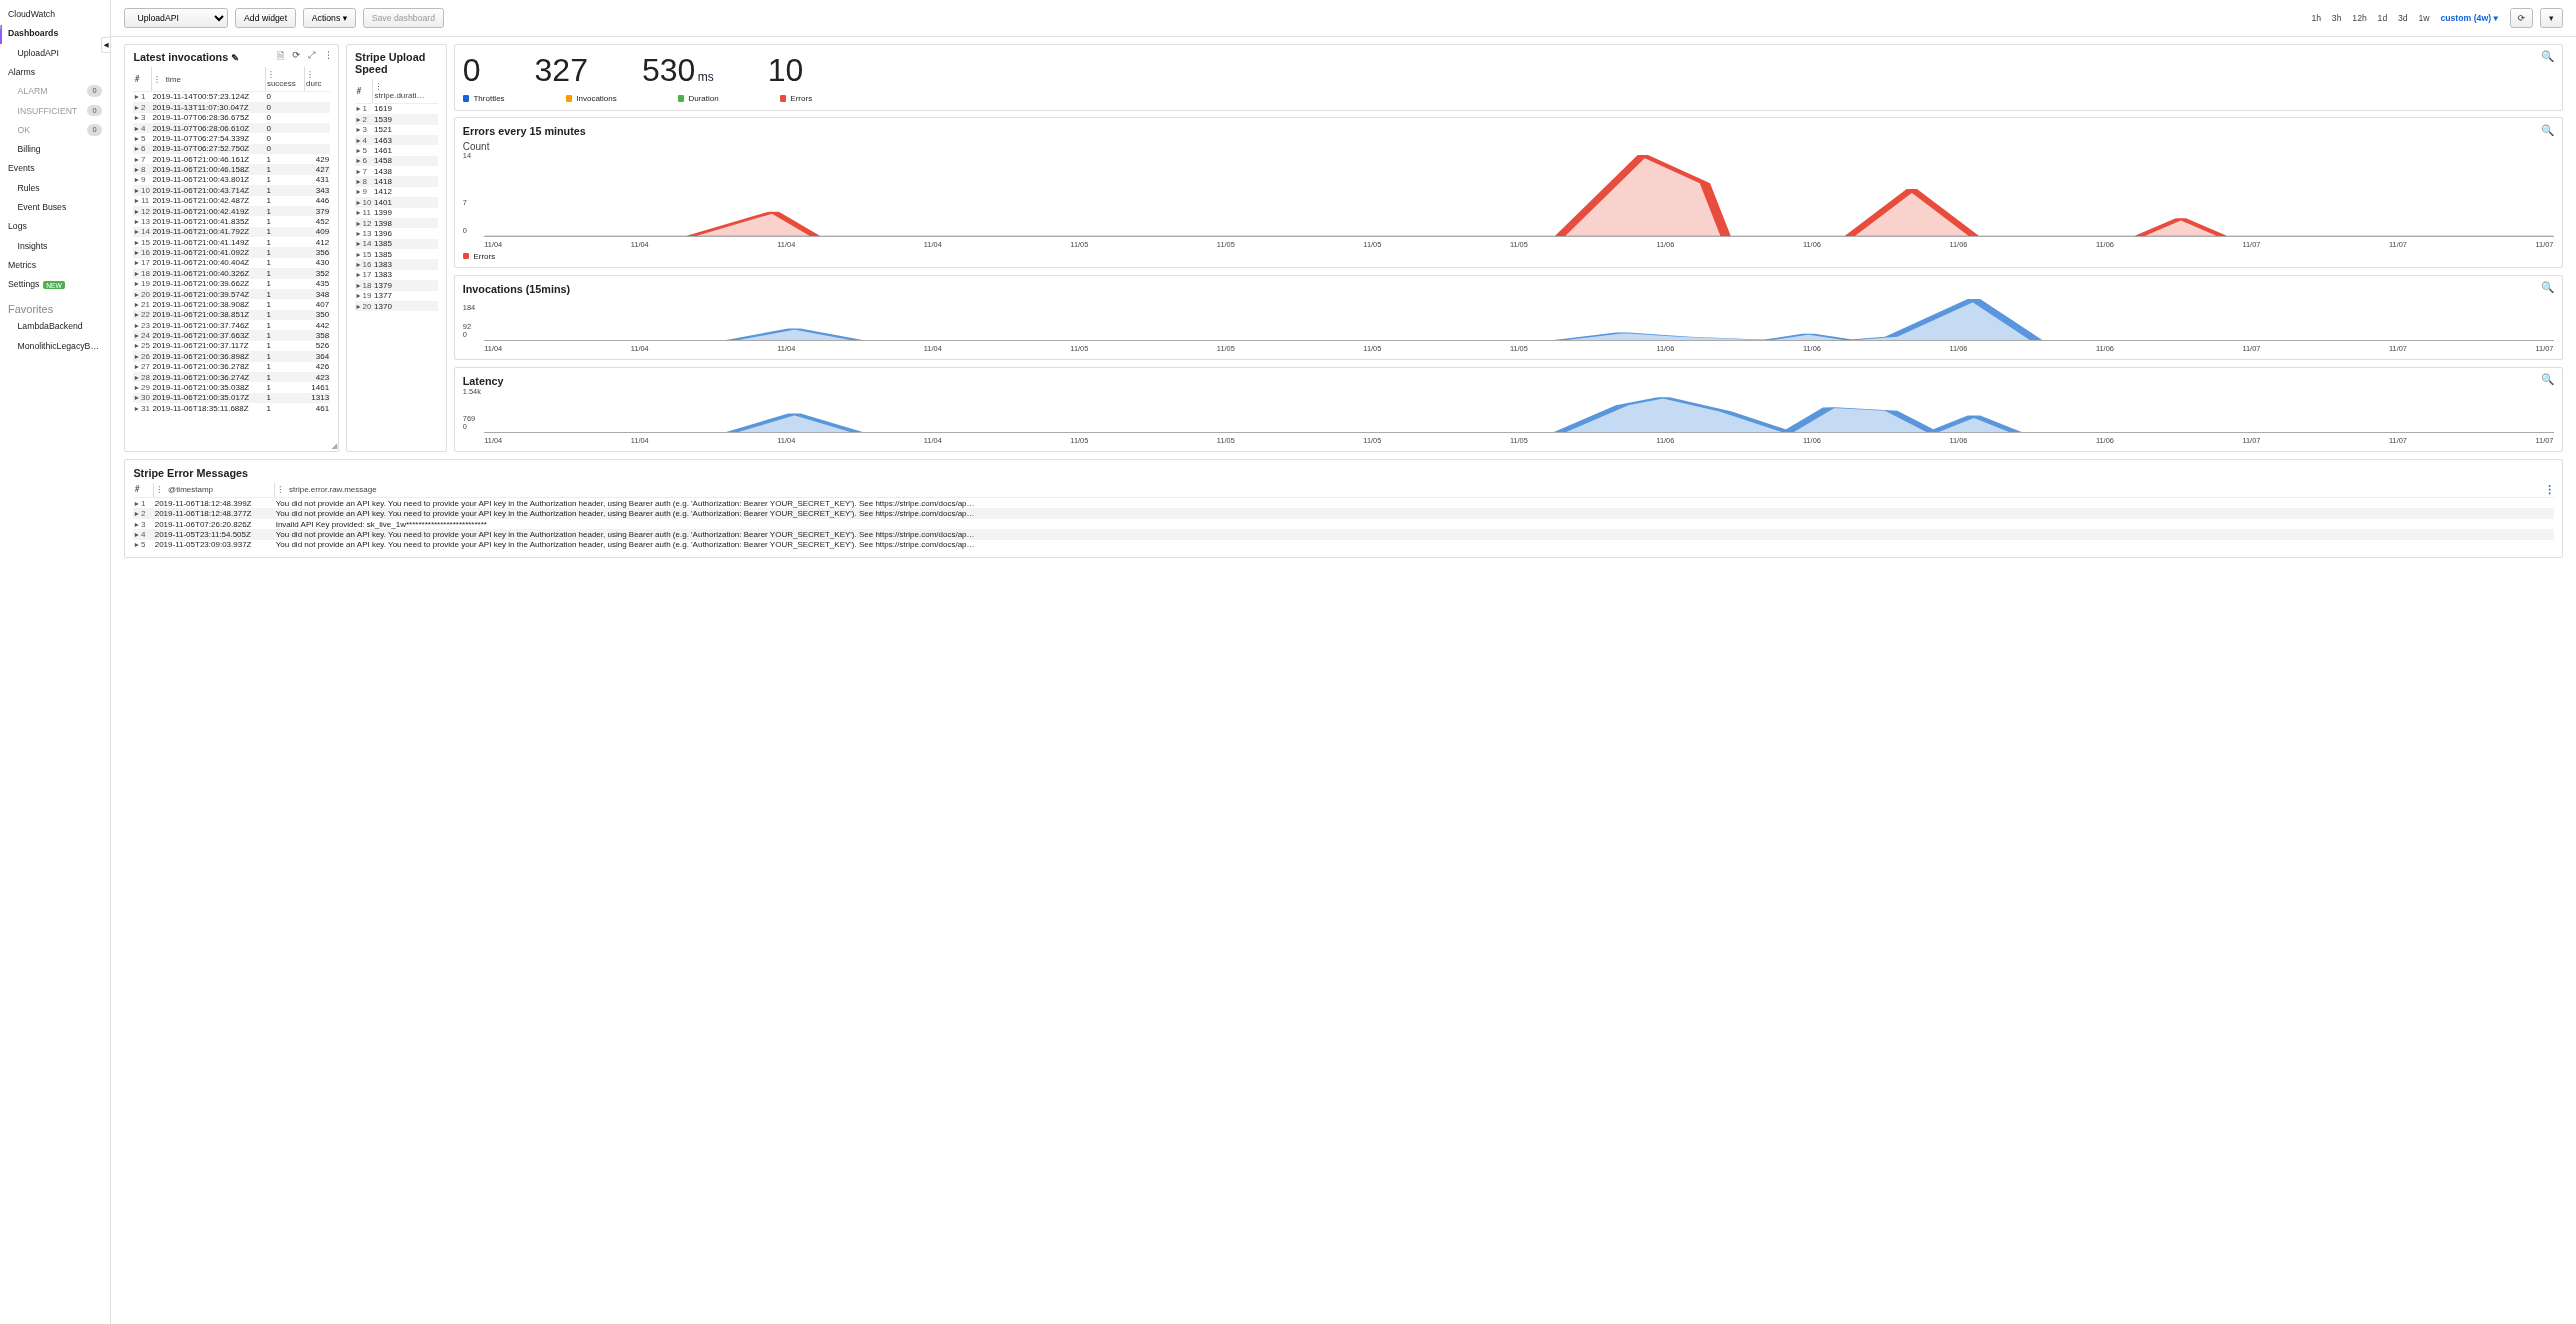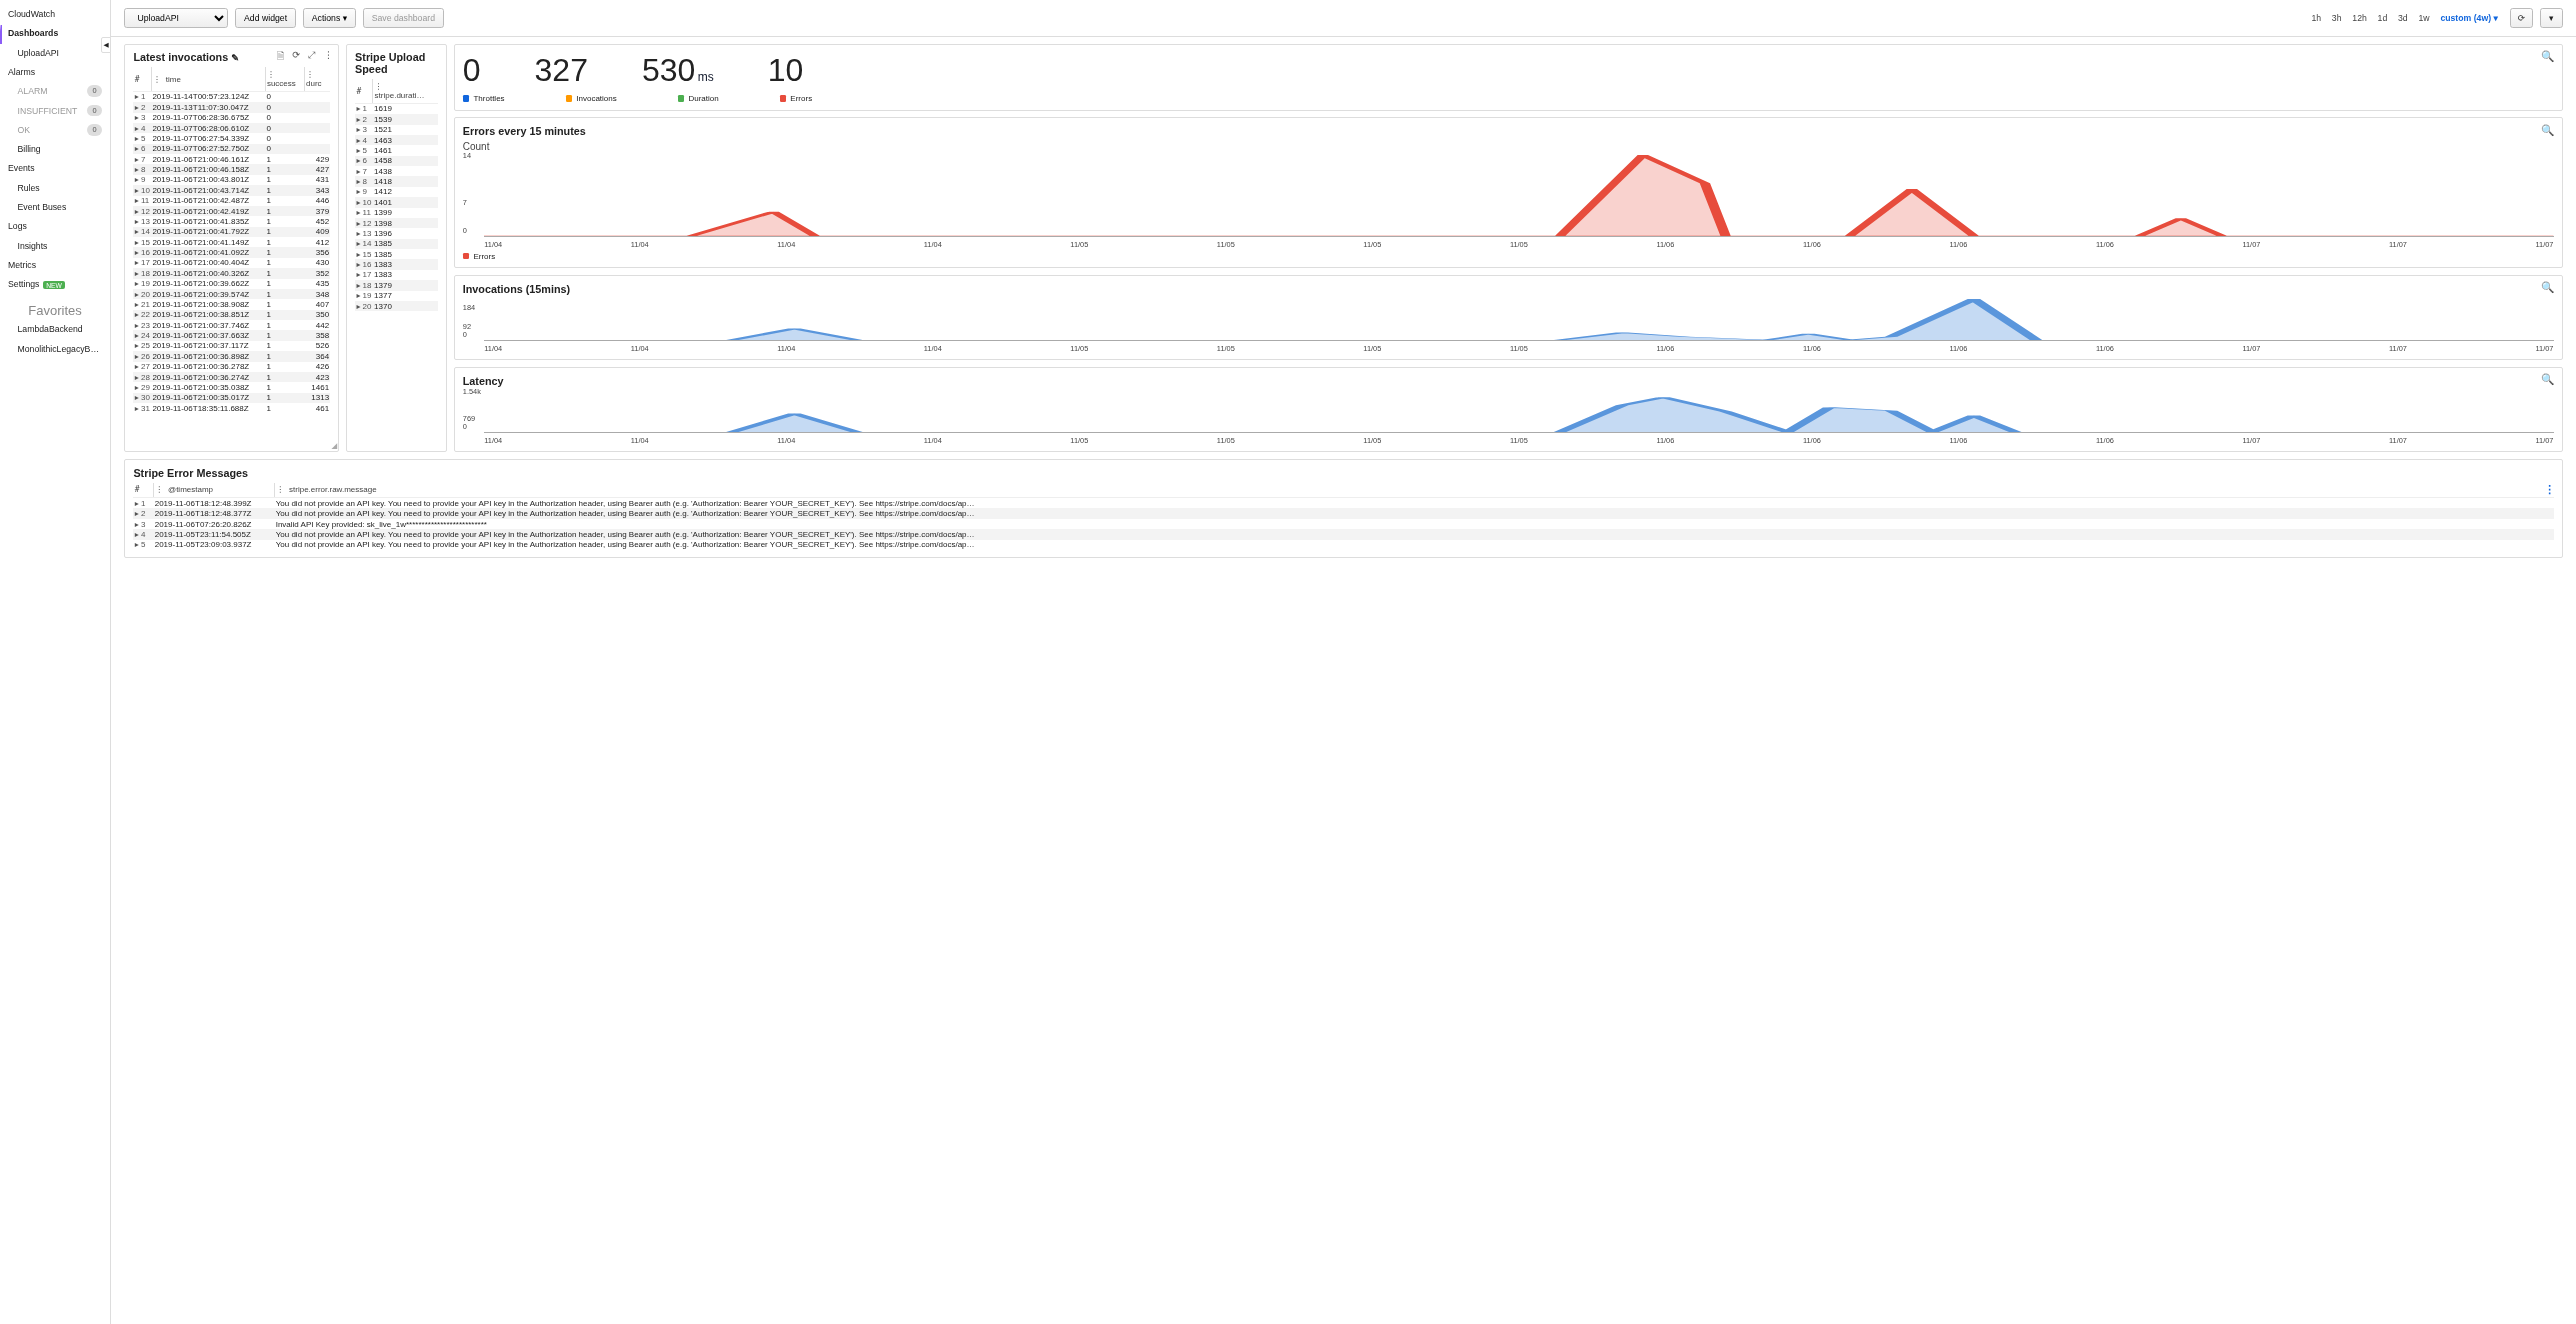--- a/index.html
+++ b/index.html
@@ -9,21 +9,21 @@
 
 .sidebar { width:111px; padding:5.4px 0; background:#fff; border-right:0.7px solid #ddd; font-size:8.7px; position:relative; }
 .sidebar .collapse-handle { position:absolute; right:-0.7px; top:37px; width:9.4px; height:16px; border:0.7px solid #ddd; background:#fff; display:flex; align-items:center; justify-content:center; font-size:6.7px; cursor:pointer; border-radius:2px 0 0 2px; }
 .nav-item { padding:2.7px 8px 2.7px 10.8px; cursor:pointer; line-height:1.6; white-space:nowrap; overflow:hidden; text-overflow:ellipsis; }
 .nav-item.head { font-weight:normal; padding-left:8px; }
 .nav-item.sub { padding-left:17.5px; }
 .nav-item.active { font-weight:bold; border-left:2px solid #8b5cf6; padding-left:6px; }
 .nav-item .pill{ float:right; background:#ddd; border-radius:6.7px; padding:0 5.4px; font-size:7.4px; color:#555; }
 .nav-item.muted{ color:#999; }
 .nav-item .new-badge{ background:#4caf50; color:#fff; font-size:6.7px; padding:0.7px 3.4px; border-radius:2px; margin-left:3.4px; }
-.favorites-head{ padding:8px 8px 2.7px; color:#888; font-size:13px;text-align:center; }
+.favorites-head{ padding:8px 8px 2.7px; color:#888; font-size:11px; }
 
 
 .main { flex:1; display:flex; flex-direction:column; overflow:auto; }
 .toolbar { display:flex; align-items:center; gap:6.7px; padding:8px 13.4px; border-bottom:0.7px solid #ddd; }
 .toolbar select, .toolbar button{ height:20px; border:0.7px solid #bbb; background:linear-gradient(#fdfdfd,#eee); border-radius:2.7px; padding:0 8px; font-size:8.7px; cursor:pointer; }
 .toolbar select{ min-width:104px; }
 .toolbar button.disabled{ color:#999; }
 .toolbar .spacer{ flex:1; }
 .time-range{ display:flex; align-items:center; gap:0; }
 .time-range span{ padding:3.4px 5.4px; cursor:pointer; color:#444; }

